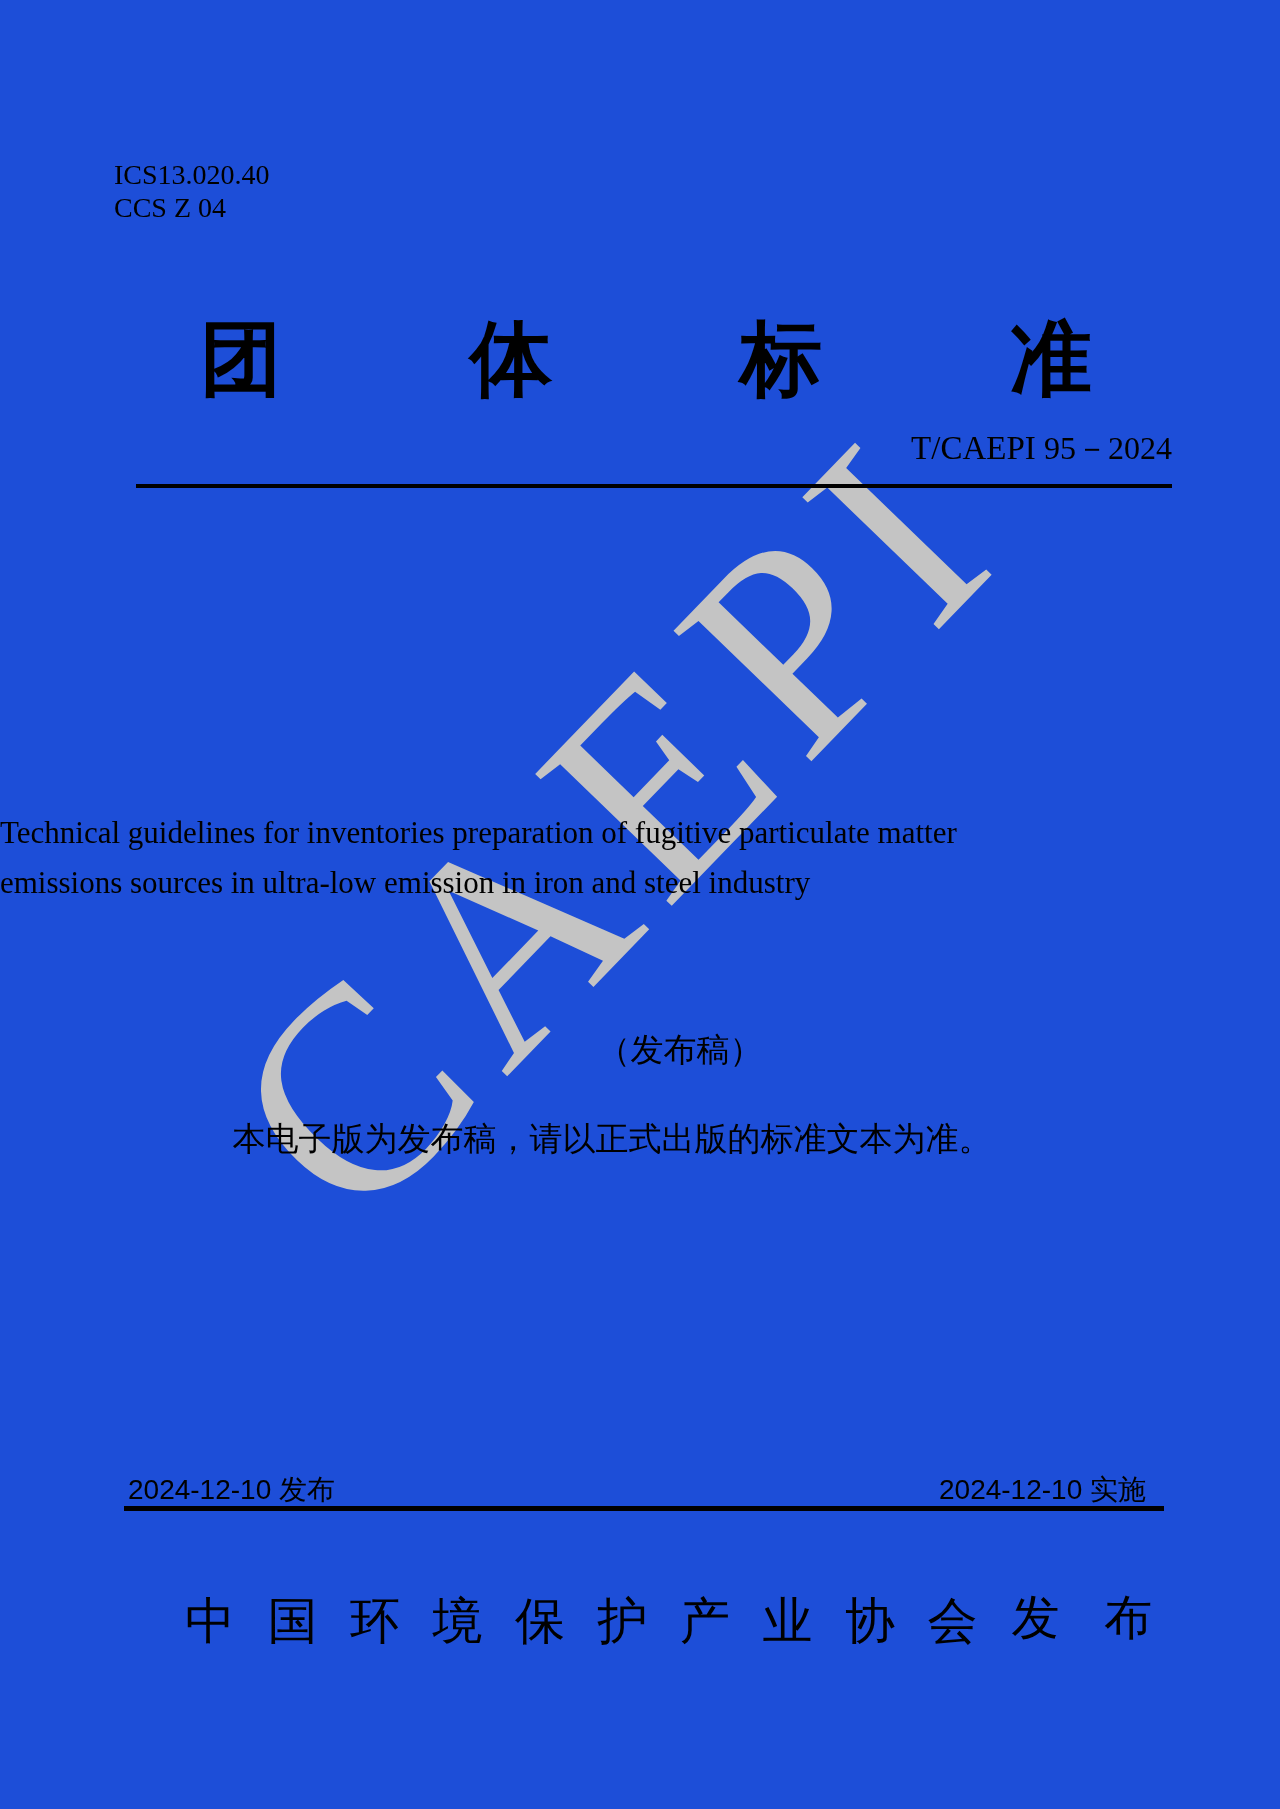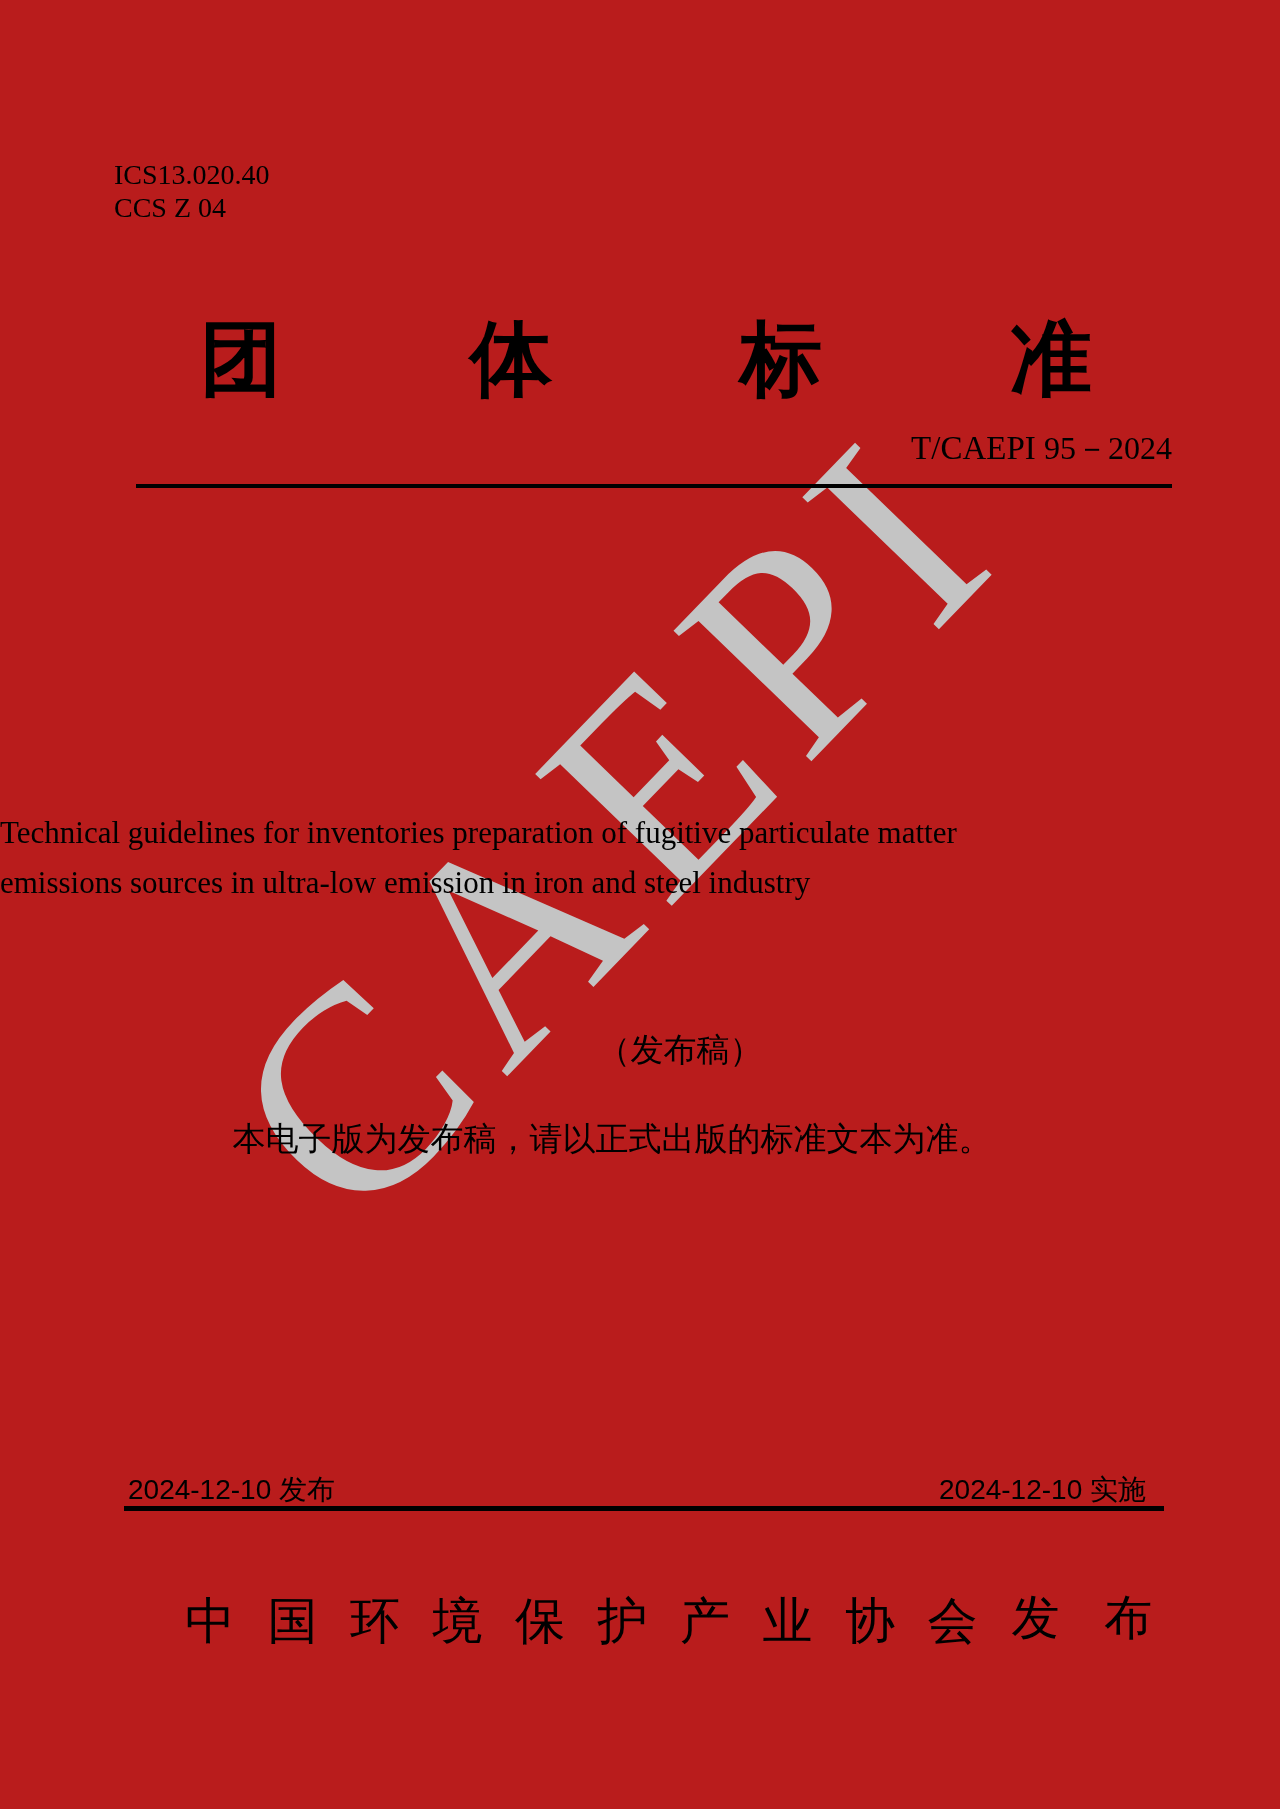--- a/index.html
+++ b/index.html
@@ -1,20 +1,20 @@
 <!DOCTYPE html>
 <html><head>
 <meta charset="utf-8">
 <style>
   html, body { margin: 0; padding: 0; background: #ffffff; }
   .page {
     position: relative;
     width: 1280px;
     height: 1809px;
-    background: #b91c1c;
+    background: #1d4ed8;
     overflow: hidden;
     font-family: "Liberation Serif", serif;
     color: #000000;
   }
   
   .meta {
     position: absolute;
     left: 114px;
     top: 158px;
     font-size: 28px;

